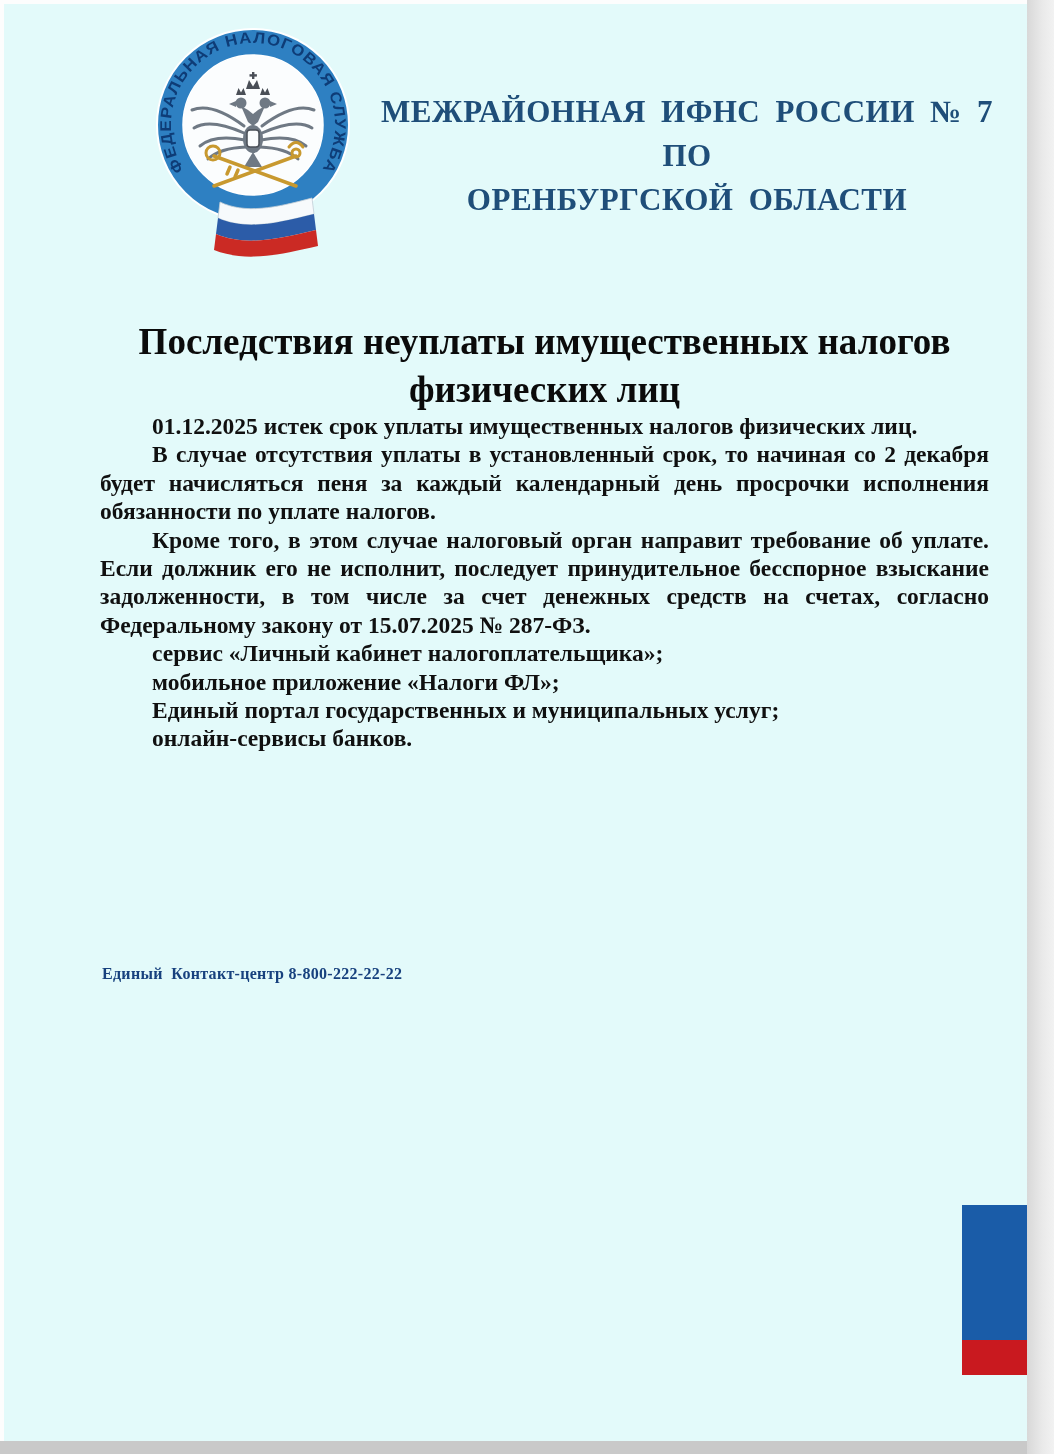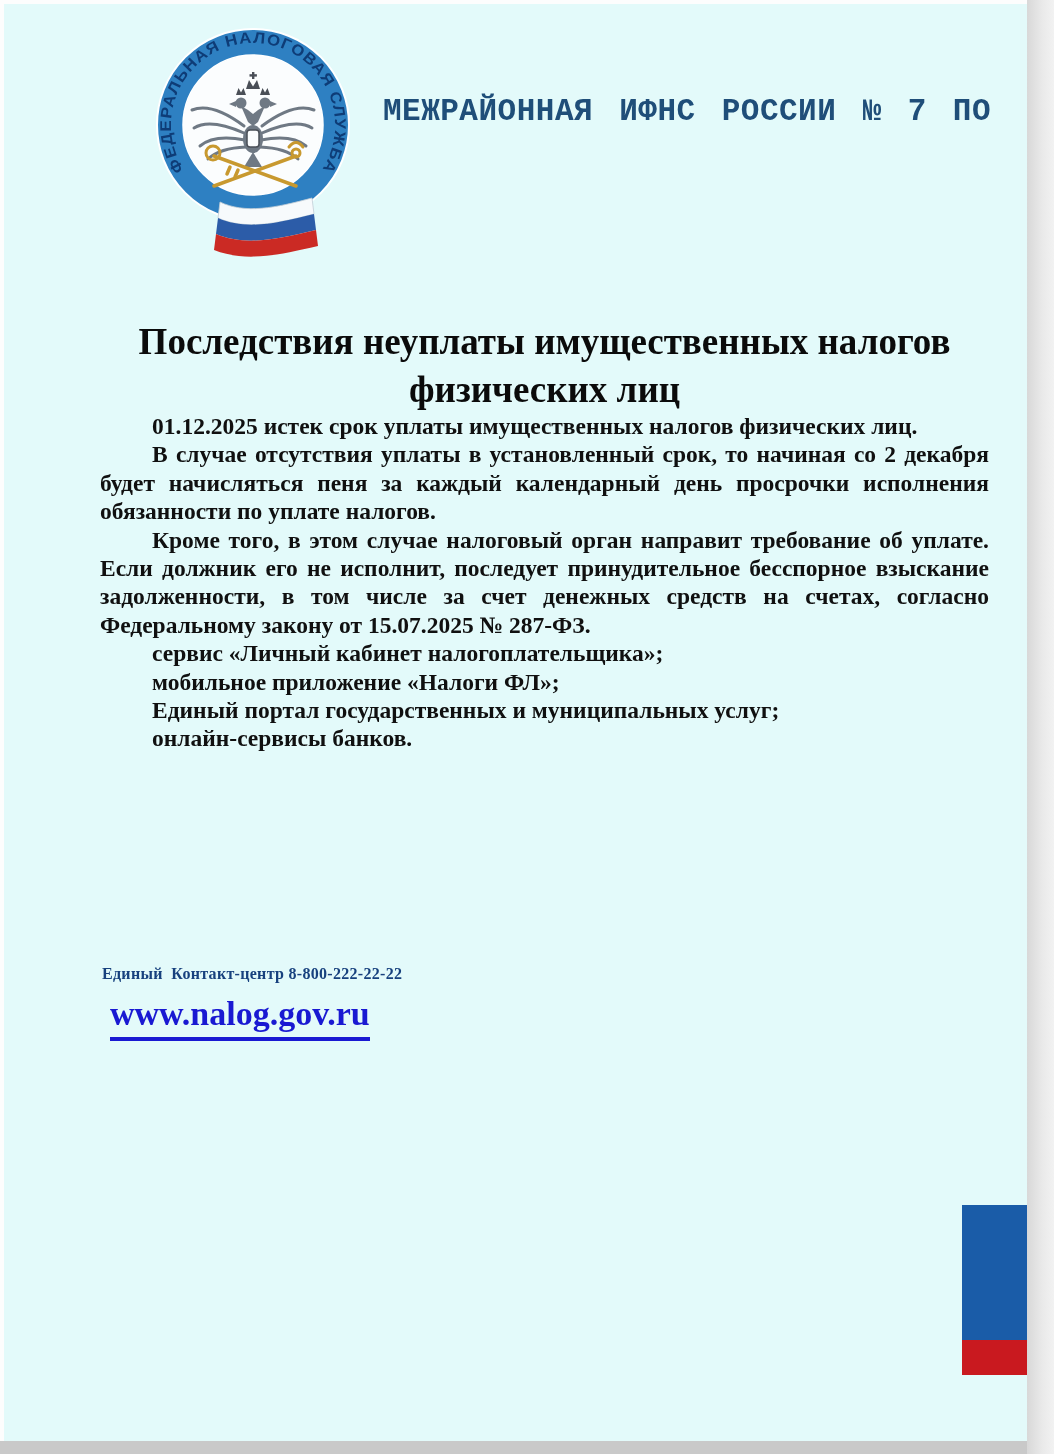--- a/index.html
+++ b/index.html
@@ -20,21 +20,21 @@
   }
   .page{
     position:absolute;left:4px;top:4px;width:1023px;height:1437px;
     background:var(--page-bg,#E3FAFA);
   }
   .logo{position:absolute;left:146px;top:22px;width:206px;height:240px;}
   .org-name{
     position:absolute;left:372px;top:86px;width:622px;
     text-align:center;font-weight:bold;font-size:31px;line-height:44px;
     color:var(--header-text,#1F4E79);
-    letter-spacing:0.5px;word-spacing:7px;font-family:Liberation Mono, monospace;
+    letter-spacing:0.5px;word-spacing:7px;
   }
   .doc-title{
     position:absolute;left:96px;top:314px;width:889px;
     text-align:center;font-weight:bold;font-size:37px;line-height:48px;
     color:var(--title-text,#0b0b0b);
   }
   .body-text{
     position:absolute;left:96px;top:408px;width:889px;
     font-size:23.5px;line-height:28.4px;color:var(--body-text,#101010);font-weight:bold;
   }
@@ -130,41 +130,41 @@
 
       <g>
         <path d="M70 176 C95 188,125 182,162 172 L164 188 C125 198,95 204,68 192 Z" style="fill:var(--ribbon-white,#F7FAFC);stroke:#C2CDD6;stroke-width:0.8"></path>
         <path d="M68 192 C95 204,125 198,164 188 L166 204 C125 214,95 220,66 208 Z" style="fill:var(--ribbon-blue,#2C5CA8)"></path>
         <path d="M66 208 C95 220,125 214,166 204 L168 220 C125 230,95 236,64 224 Z" style="fill:var(--ribbon-red,#CB2A24)"></path>
       </g>
     </svg>
 
     <div class="org-name">
       <div>МЕЖРАЙОННАЯ ИФНС РОССИИ № 7 ПО</div>
+      <div>ОРЕНБУРГСКОЙ ОБЛАСТИ</div>
     </div>
 
     <div class="doc-title">
       <div>Последствия неуплаты имущественных налогов</div>
       <div>физических лиц</div>
     </div>
 
     <div class="body-text">
       <p>01.12.2025 истек срок уплаты имущественных налогов физических лиц.</p>
       <p>В случае отсутствия уплаты в установленный срок, то начиная со 2 декабря будет начисляться пеня за каждый календарный день просрочки исполнения обязанности по уплате налогов.</p>
       <p>Кроме того, в этом случае налоговый орган направит требование об уплате. Если должник его не исполнит, последует принудительное бесспорное взыскание задолженности, в том числе за счет денежных средств на счетах, согласно Федеральному закону от 15.07.2025 № 287-ФЗ.</p>
       <ul class="options">
         <li>сервис «Личный кабинет налогоплательщика»;</li>
         <li>мобильное приложение «Налоги ФЛ»;</li>
         <li>Единый портал государственных и муниципальных услуг;</li>
         <li>онлайн-сервисы банков.</li>
       </ul>
     </div>
 
     <div class="footer-contact">Единый  Контакт-центр 8-800-222-22-22</div>
-    <a class="footer-site" href="#">www.nalog.gov.ru</a>
 
     <div class="flag-stripe">
       <div class="blue"></div>
       <div class="red"></div>
     </div>
 
   </div>
 </div>
 
 </body></html>

